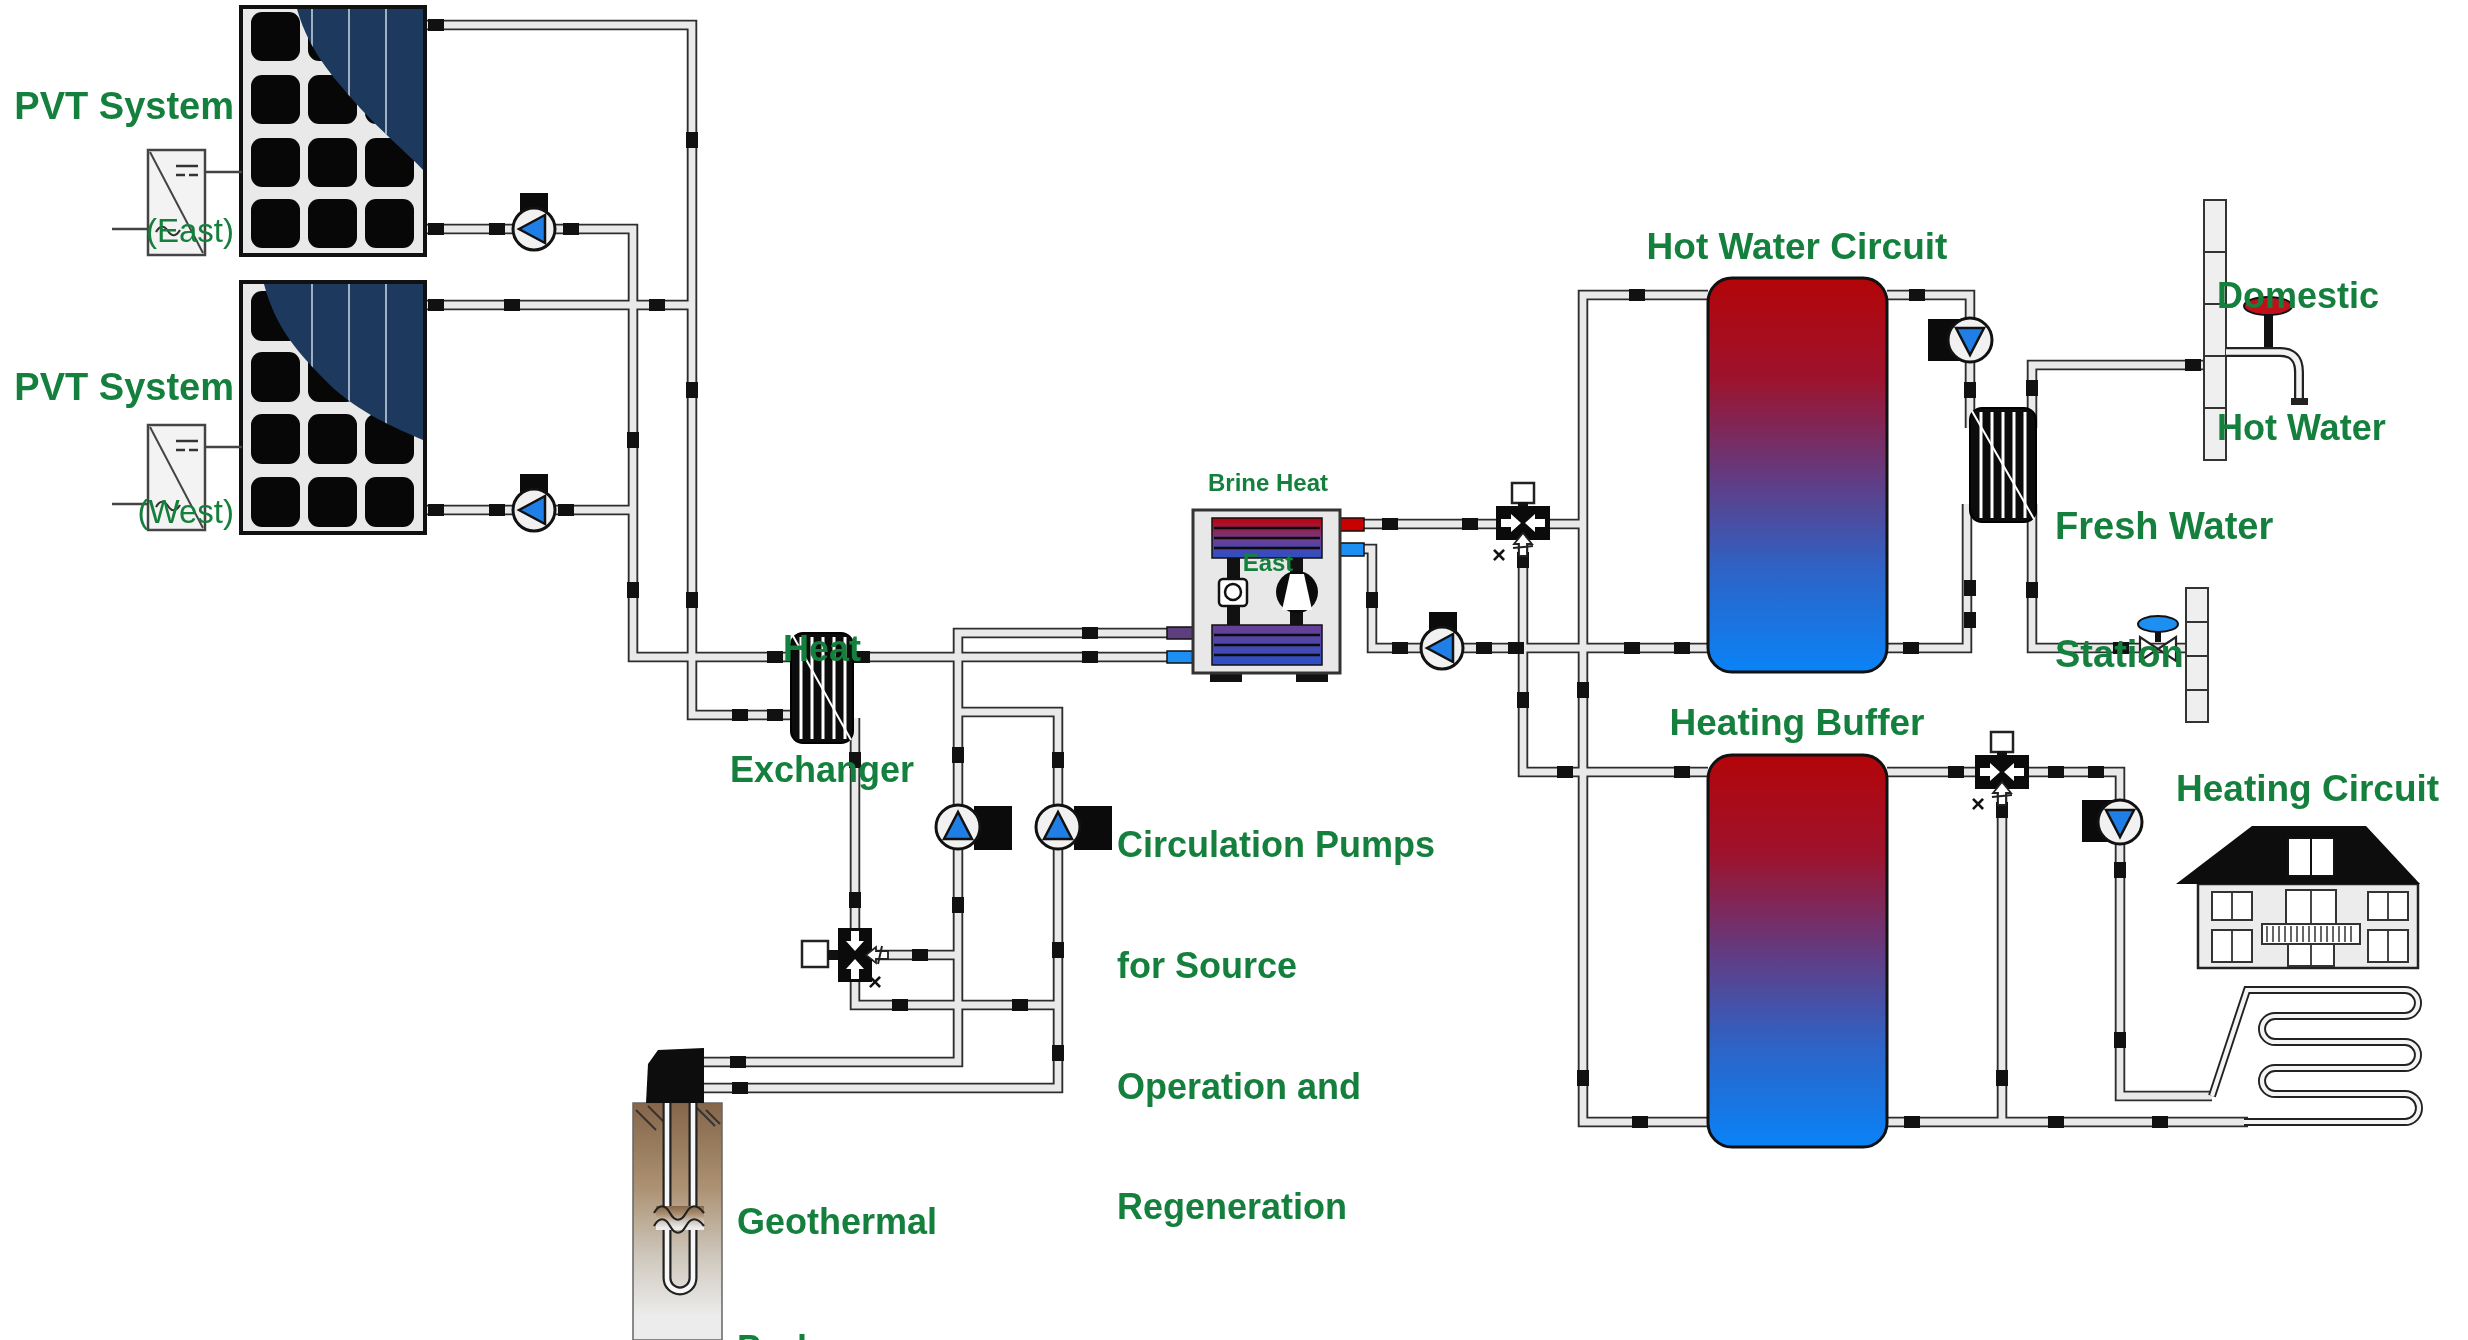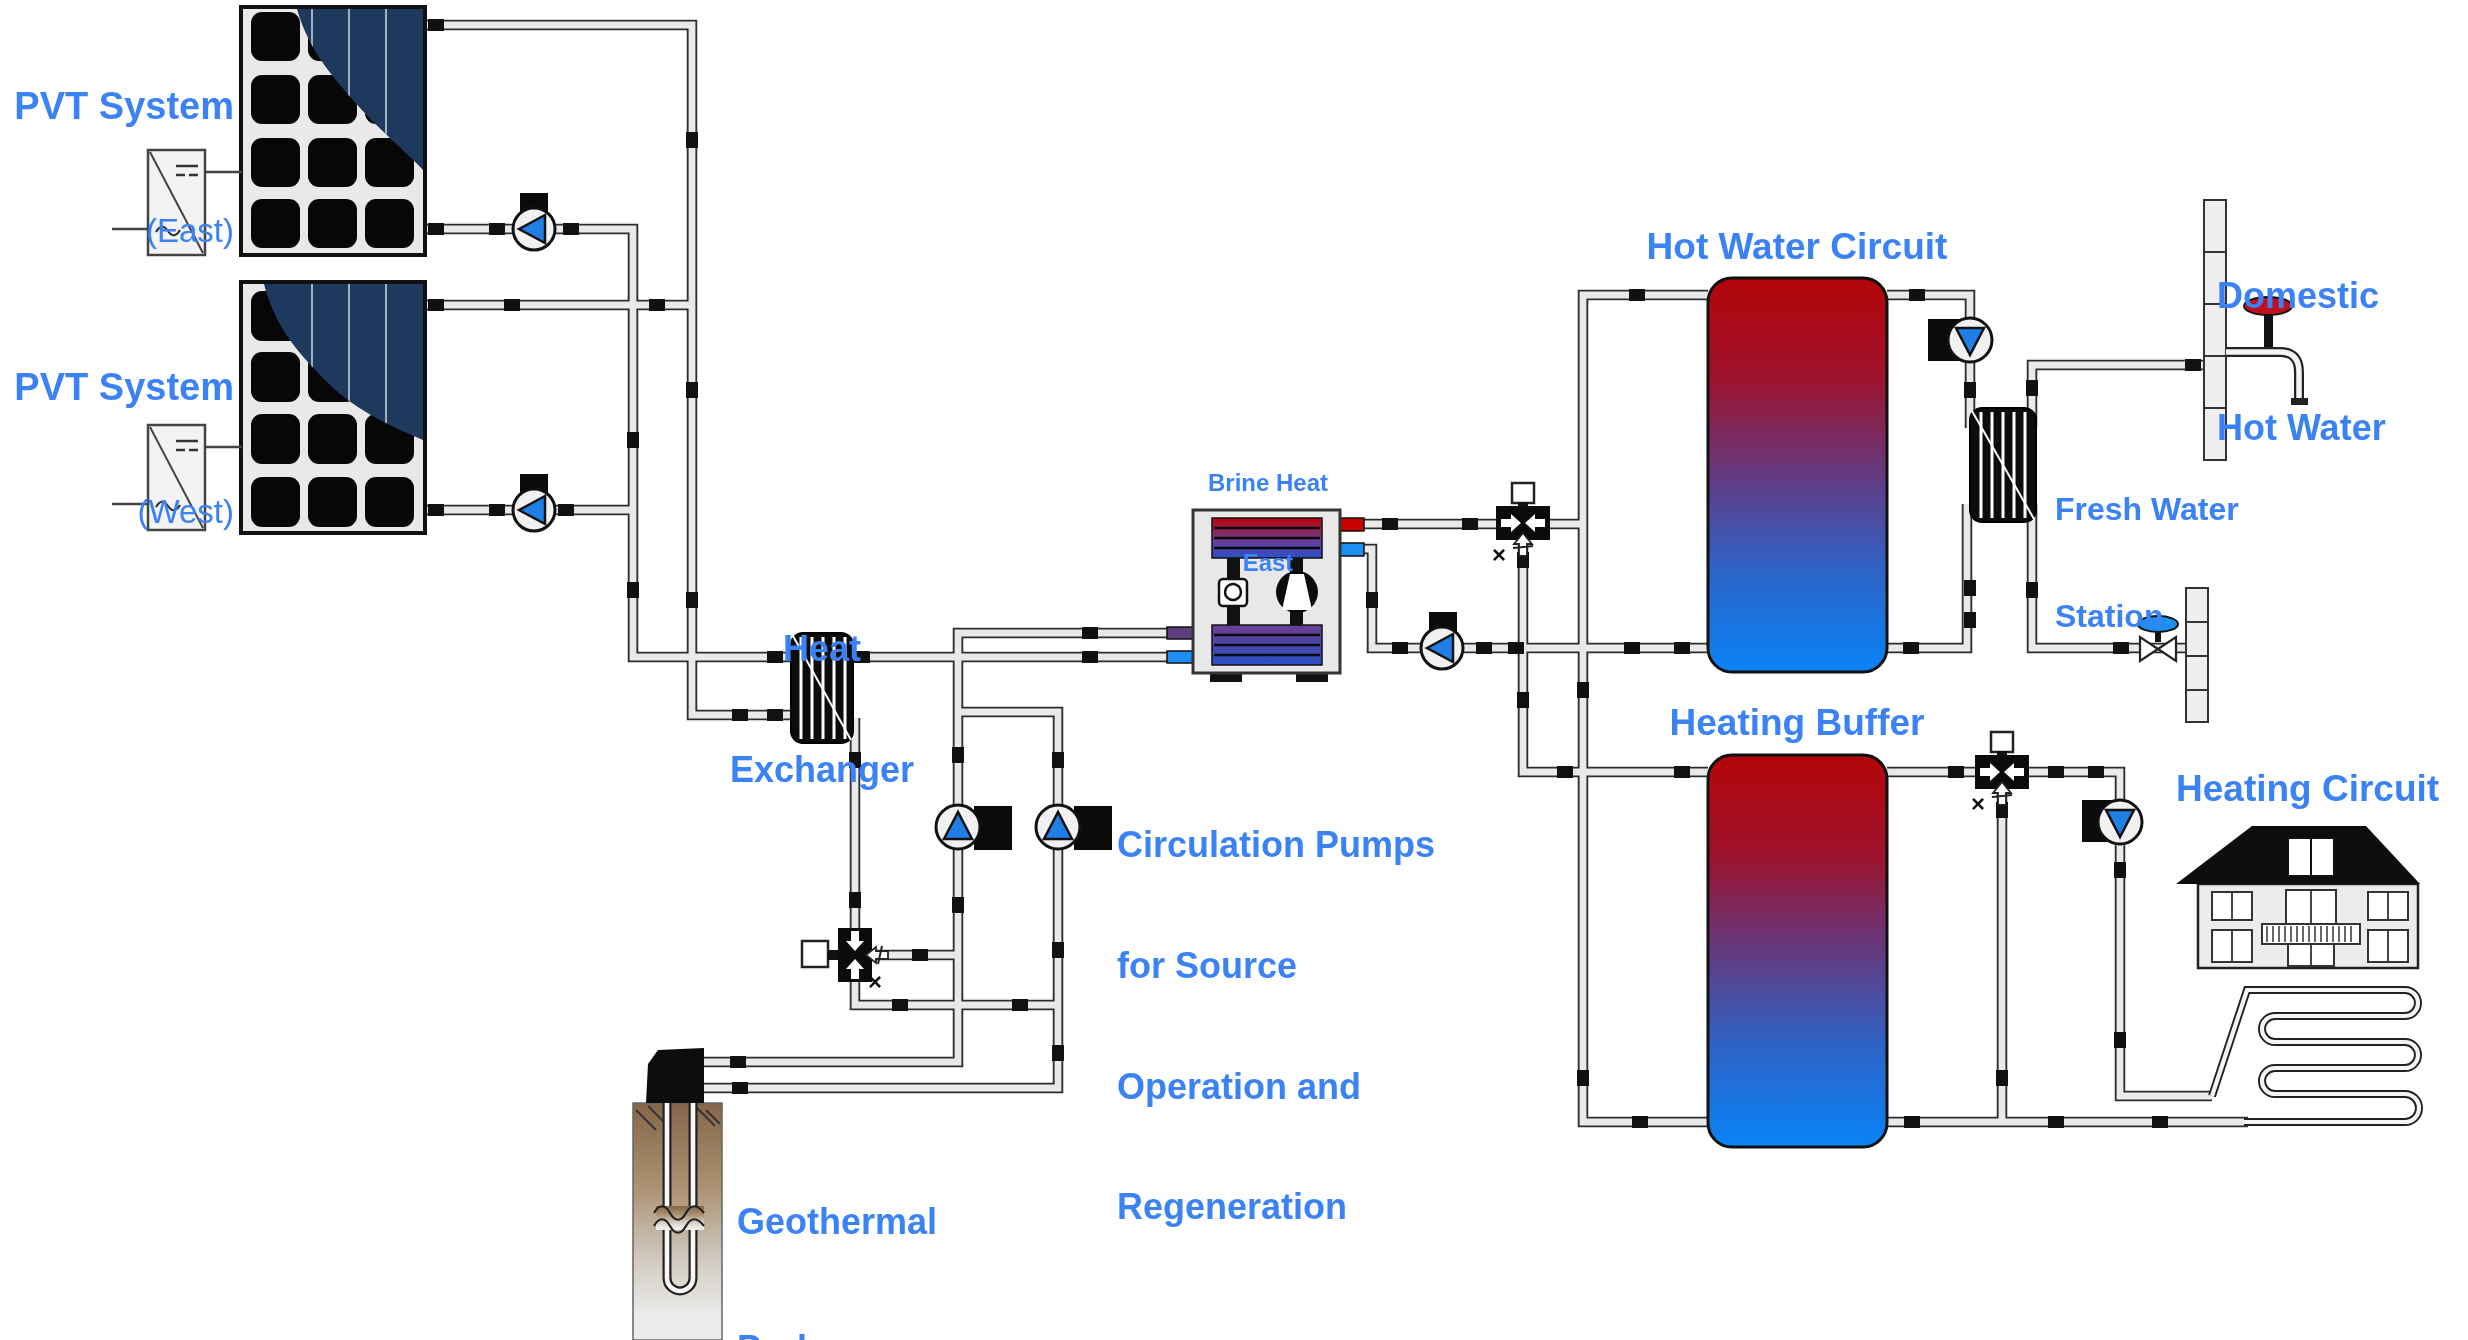--- a/index.html
+++ b/index.html
@@ -1,19 +1,19 @@
 <!DOCTYPE html>
 <html><head>
 <meta charset="utf-8">
 <style>
   html,body{margin:0;padding:0;background:#ffffff;}
   .stage{position:relative;width:2468px;height:1340px;background:#fff;overflow:hidden;
          font-family:"Liberation Sans",sans-serif;}
   .stage svg.diagram{position:absolute;left:0;top:0;width:2468px;height:1340px;}
-  .lbl{position:absolute;color:#3b82f6;font-weight:700;line-height:1.12;white-space:pre;}
+  .lbl{position:absolute;color:#15803d;font-weight:700;line-height:1.12;white-space:pre;}
   .lbl .sub{font-weight:400;}
   .t-right{text-align:right;}
   .t-center{text-align:center;}
   
   .po{fill:none;stroke:#2d2d2d;stroke-width:10.5;}
   .pi{fill:none;stroke:#e9e9e9;stroke-width:6.8;}
   .co{fill:none;stroke:#222;stroke-width:8;}
   .ci{fill:none;stroke:#f4f4f4;stroke-width:4.2;}
   .uo{fill:none;stroke:#222;stroke-width:9;}
   .ui{fill:none;stroke:#f7f7f7;stroke-width:4.6;}
@@ -472,21 +472,21 @@
 
 <div class="lbl" style="left:737px;top:1116px;width:320px;font-size:36px;line-height:1.18;">
   <div>Geothermal</div>
   <div>Probes</div>
 </div>
 
 <div class="lbl t-center" style="left:1617px;top:226px;width:360px;font-size:37px;">Hot Water Circuit</div>
 
 <div class="lbl t-center" style="left:1627px;top:702px;width:340px;font-size:37px;">Heating Buffer</div>
 
-<div class="lbl" style="left:2055px;top:420px;width:320px;font-size:32px;">
+<div class="lbl" style="left:2055px;top:420px;width:320px;font-size:38px;">
   <div>Fresh Water</div>
   <div>Station</div>
 </div>
 
 <div class="lbl" style="left:2217px;top:186px;width:250px;font-size:36px;line-height:1.22;">
   <div>Domestic</div>
   <div>Hot Water</div>
 </div>
 
 <div class="lbl" style="left:2176px;top:768px;width:300px;font-size:37px;">Heating Circuit</div>

